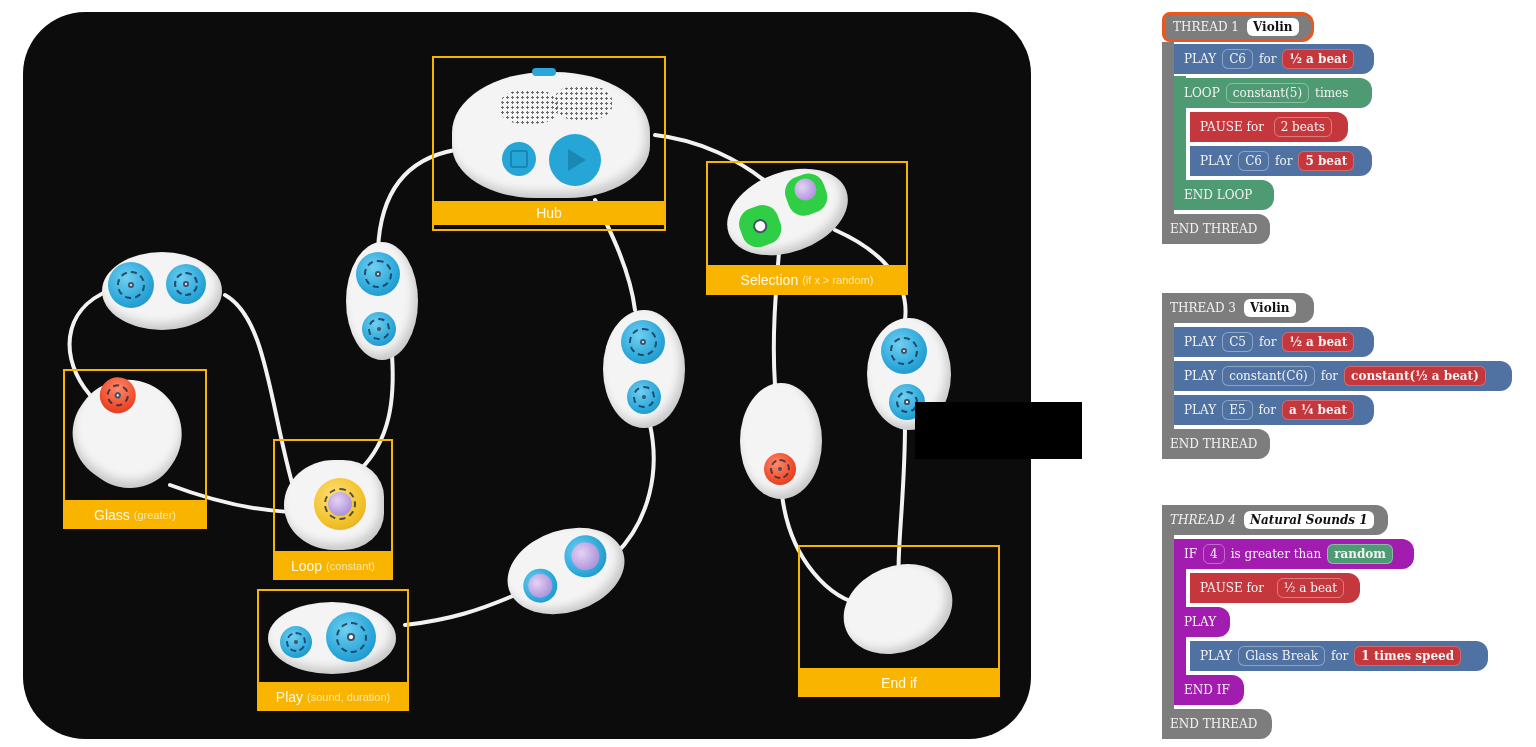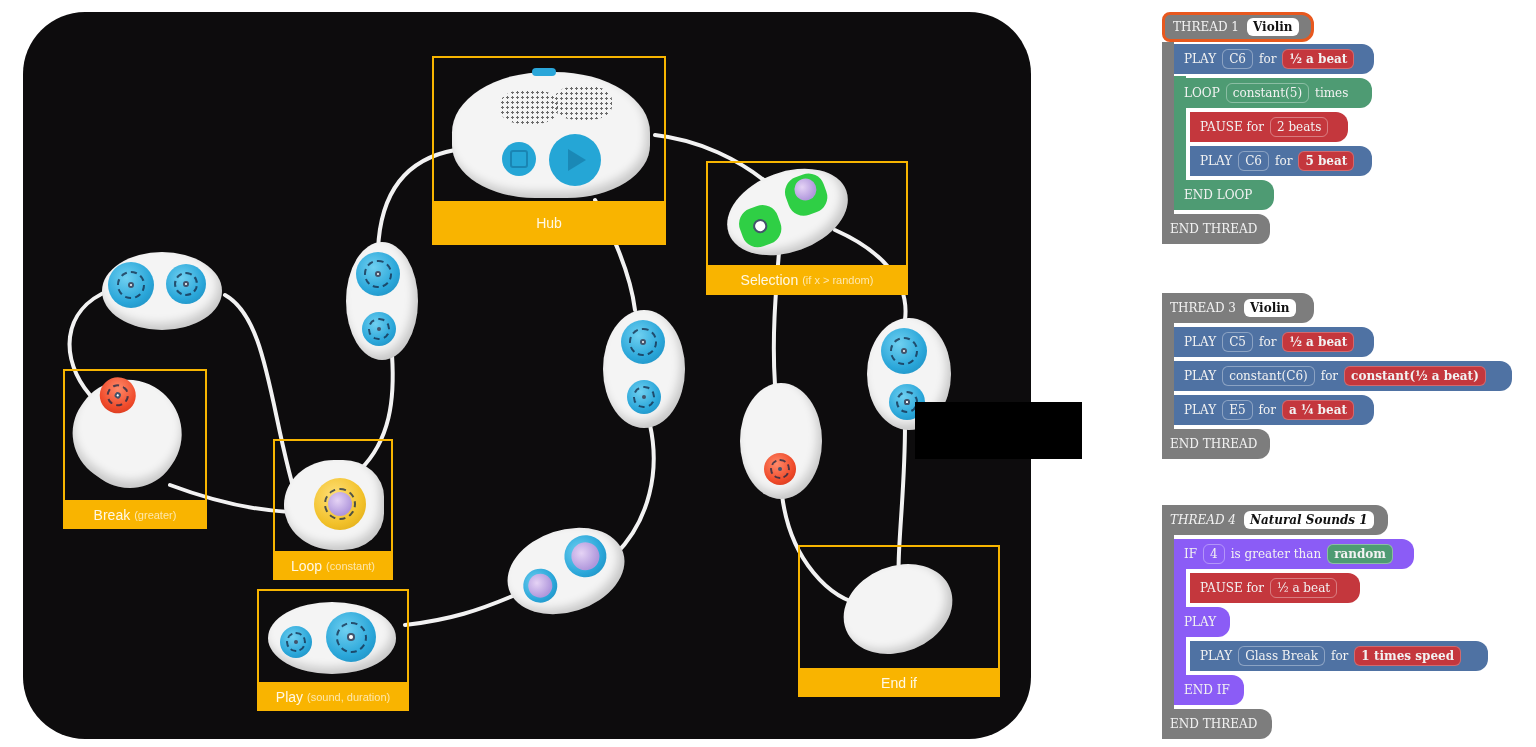--- a/index.html
+++ b/index.html
@@ -35,22 +35,22 @@
   .thread { position:absolute; }
   .thread-head { position:absolute; left:0; top:0; height:30px; background:#7d7d7d; border-radius:0 12px 12px 0; display:flex; align-items:center; padding:0 8px 0 8px; box-sizing:border-box; white-space:nowrap; }
   .thread-head.sel { border:3px solid #e8581e; border-radius:8px 12px 12px 8px; }
   .thread-spine { position:absolute; left:0; width:12px; background:#7d7d7d; }
   .thread-end { position:absolute; left:0; height:30px; background:#7d7d7d; border-radius:0 12px 12px 0; display:flex; align-items:center; padding:0 12px 0 8px; box-sizing:border-box; white-space:nowrap; }
   .instrument { background:#fff; color:#111; font-weight:bold; border-radius:6px; padding:2px 6px; margin-left:8px; }
 
   .blk { position:absolute; height:30px; display:flex; align-items:center; padding:0 10px 0 10px; box-sizing:border-box; border-radius:0 12px 12px 0; white-space:nowrap; }
   .b-blue { background:#4f72a3; }
   .b-green { background:#4e9b73; }
-  .b-red { background:#c4373d; }
-  .b-yellow { background:#8b5cf6; }
+  .b-red { background:#c4373d;justify-content:space-between; }
+  .b-yellow { background:#a21caf; }
   .spine { position:absolute; width:12px; }
   .slot { border:1px solid rgba(255,255,255,0.35); border-radius:6px; padding:2px 6px; margin:0 6px; }
   .slot.red { background:#c4373d; border-color:rgba(255,255,255,0.25); font-weight:bold; }
   .slot.green { background:#4e9b73; font-weight:bold; }
 </style>
 </head>
 <body>
 
 <div class="mat"></div>
 
@@ -90,21 +90,21 @@
   <div class="hub-speaker" style="left:102px;top:14px;width:58px;height:34px;"></div>
   <div style="position:absolute;left:80px;top:-4px;width:24px;height:8px;background:#2aa6d9;border-radius:4px;"></div>
   <div class="hub-btn" style="left:50px;top:70px;width:34px;height:34px;">
       <div class="hub-sq"></div>
     </div>
   <div class="hub-btn" style="left:97px;top:62px;width:52px;height:52px;">
       <div class="hub-play"></div>
     </div>
 </div>
 <div class="label-box" style="left:432px;top:56px;width:234px;height:175px;"></div>
-<div class="label-bar" style="left:432px;top:201px;width:234px;height:44px;">
+<div class="label-bar" style="left:432px;top:201px;width:234px;height:24px;">
   <span>Hub</span>
 </div>
 
 <div class="module" style="left:725px;top:172px;width:125px;height:80px;transform:rotate(-20deg);">
   <div class="knob k-green" style="left:12px;top:24px;width:40px;height:40px;">
       <div class="dot" style="width:34%;height:34%;"></div>
     </div>
   <div class="knob k-green" style="left:66px;top:10px;width:40px;height:40px;"></div>
   <div class="cap" style="left:76px;top:14px;width:22px;height:22px;"></div>
 </div>
@@ -129,21 +129,21 @@
 
 <div class="module" style="left:74px;top:380px;width:108px;height:106px;transform:rotate(35deg);border-radius:50% 50% 46% 46%;">
   <div class="knob k-red" style="left:6px;top:10px;width:36px;height:36px;">
       <div class="ring">
         <div class="dot"></div>
       </div>
     </div>
 </div>
 <div class="label-box" style="left:63px;top:369px;width:144px;height:160px;"></div>
 <div class="label-bar" style="left:63px;top:500px;width:144px;height:29px;">
-  <span>Break</span>
+  <span>Glass</span>
     <span class="sub">(greater)</span>
 </div>
 
 <div class="module" style="left:346px;top:242px;width:72px;height:118px;">
   <div class="knob k-blue" style="left:10px;top:10px;width:44px;height:44px;">
       <div class="ring">
         <div class="dot"></div>
       </div>
     </div>
   <div class="knob k-blue" style="left:16px;top:70px;width:34px;height:34px;">

